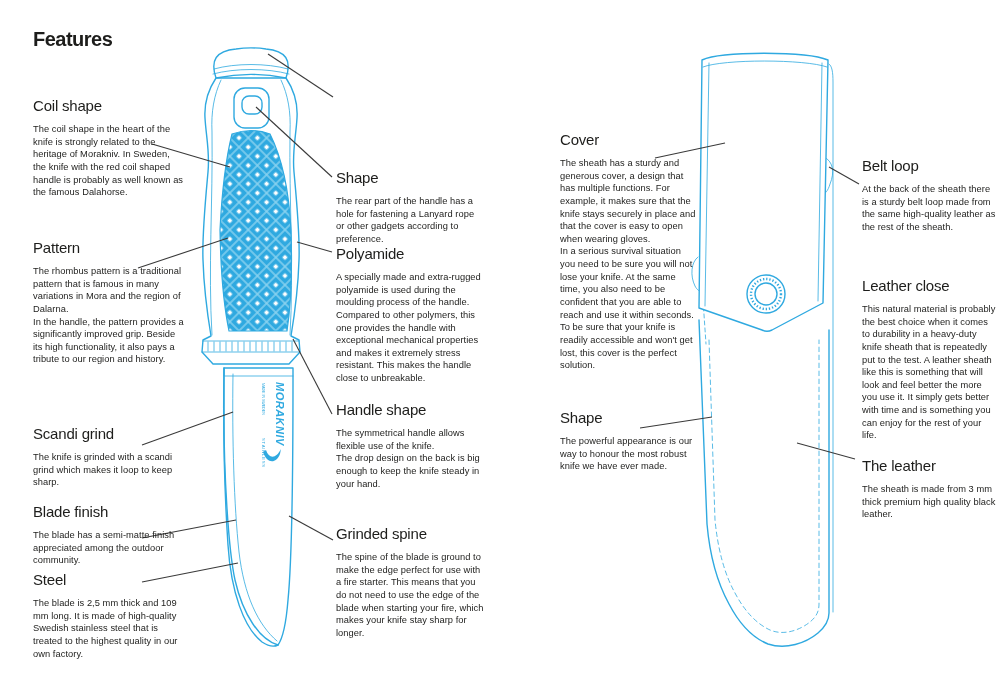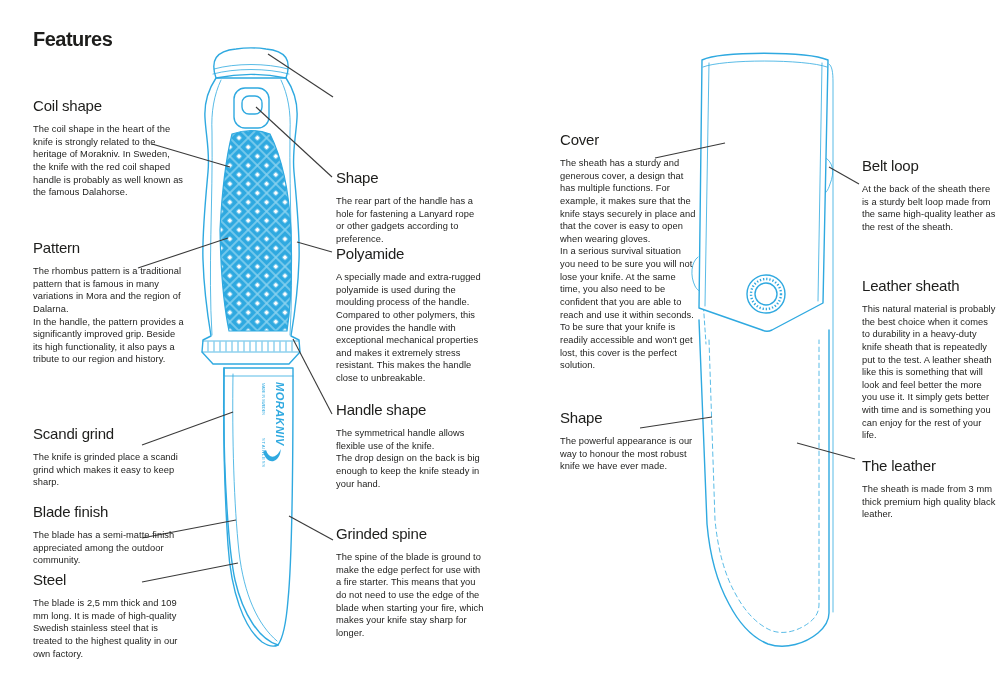--- a/index.html
+++ b/index.html
@@ -142,21 +142,21 @@
     <h2>Coil shape</h2>
     <p>The coil shape in the heart of the knife is strongly related to the heritage of Morakniv. In Sweden, the knife with the red coil shaped handle is probably as well known as the famous Dalahorse.</p>
   </div>
   <div class="sec" style="left:33px;top:239px;width:152px">
     <h2>Pattern</h2>
     <p>The rhombus pattern is a traditional pattern that is famous in many variations in Mora and the region of Dalarna.</p>
     <p>In the handle, the pattern provides a significantly improved grip. Beside its high functionality, it also pays a tribute to our region and history.</p>
   </div>
   <div class="sec" style="left:33px;top:425px;width:152px">
     <h2>Scandi grind</h2>
-    <p>The knife is grinded place a scandi grind which makes it easy to keep sharp.</p>
+    <p>The knife is grinded with a scandi grind which makes it loop to keep sharp.</p>
   </div>
   <div class="sec" style="left:33px;top:503px;width:152px">
     <h2>Blade finish</h2>
     <p>The blade has a semi-matte finish appreciated among the outdoor community.</p>
   </div>
   <div class="sec" style="left:33px;top:571px;width:152px">
     <h2>Steel</h2>
     <p>The blade is 2,5 mm thick and 109 mm long. It is made of high-quality Swedish stainless steel that is treated to the highest quality in our own factory.</p>
   </div>
 
@@ -186,21 +186,21 @@
   <div class="sec" style="left:560px;top:409px;width:136px">
     <h2>Shape</h2>
     <p>The powerful appearance is our way to honour the most robust knife we have ever made.</p>
   </div>
 
   <div class="sec" style="left:862px;top:157px;width:136px">
     <h2>Belt loop</h2>
     <p>At the back of the sheath there is a sturdy belt loop made from the same high-quality leather as the rest of the sheath.</p>
   </div>
   <div class="sec" style="left:862px;top:277px;width:136px">
-    <h2>Leather sheath</h2>
+    <h2>Leather close</h2>
     <p>This natural material is probably the best choice when it comes to durability in a heavy-duty knife sheath that is repeatedly put to the test. A leather sheath like this is something that will look and feel better the more you use it. It simply gets better with time and is something you can enjoy for the rest of your life.</p>
   </div>
   <div class="sec" style="left:862px;top:457px;width:136px">
     <h2>The leather</h2>
     <p>The sheath is made from 3 mm thick premium high quality black leather.</p>
   </div>
 
 </div>
 
 </body></html>

